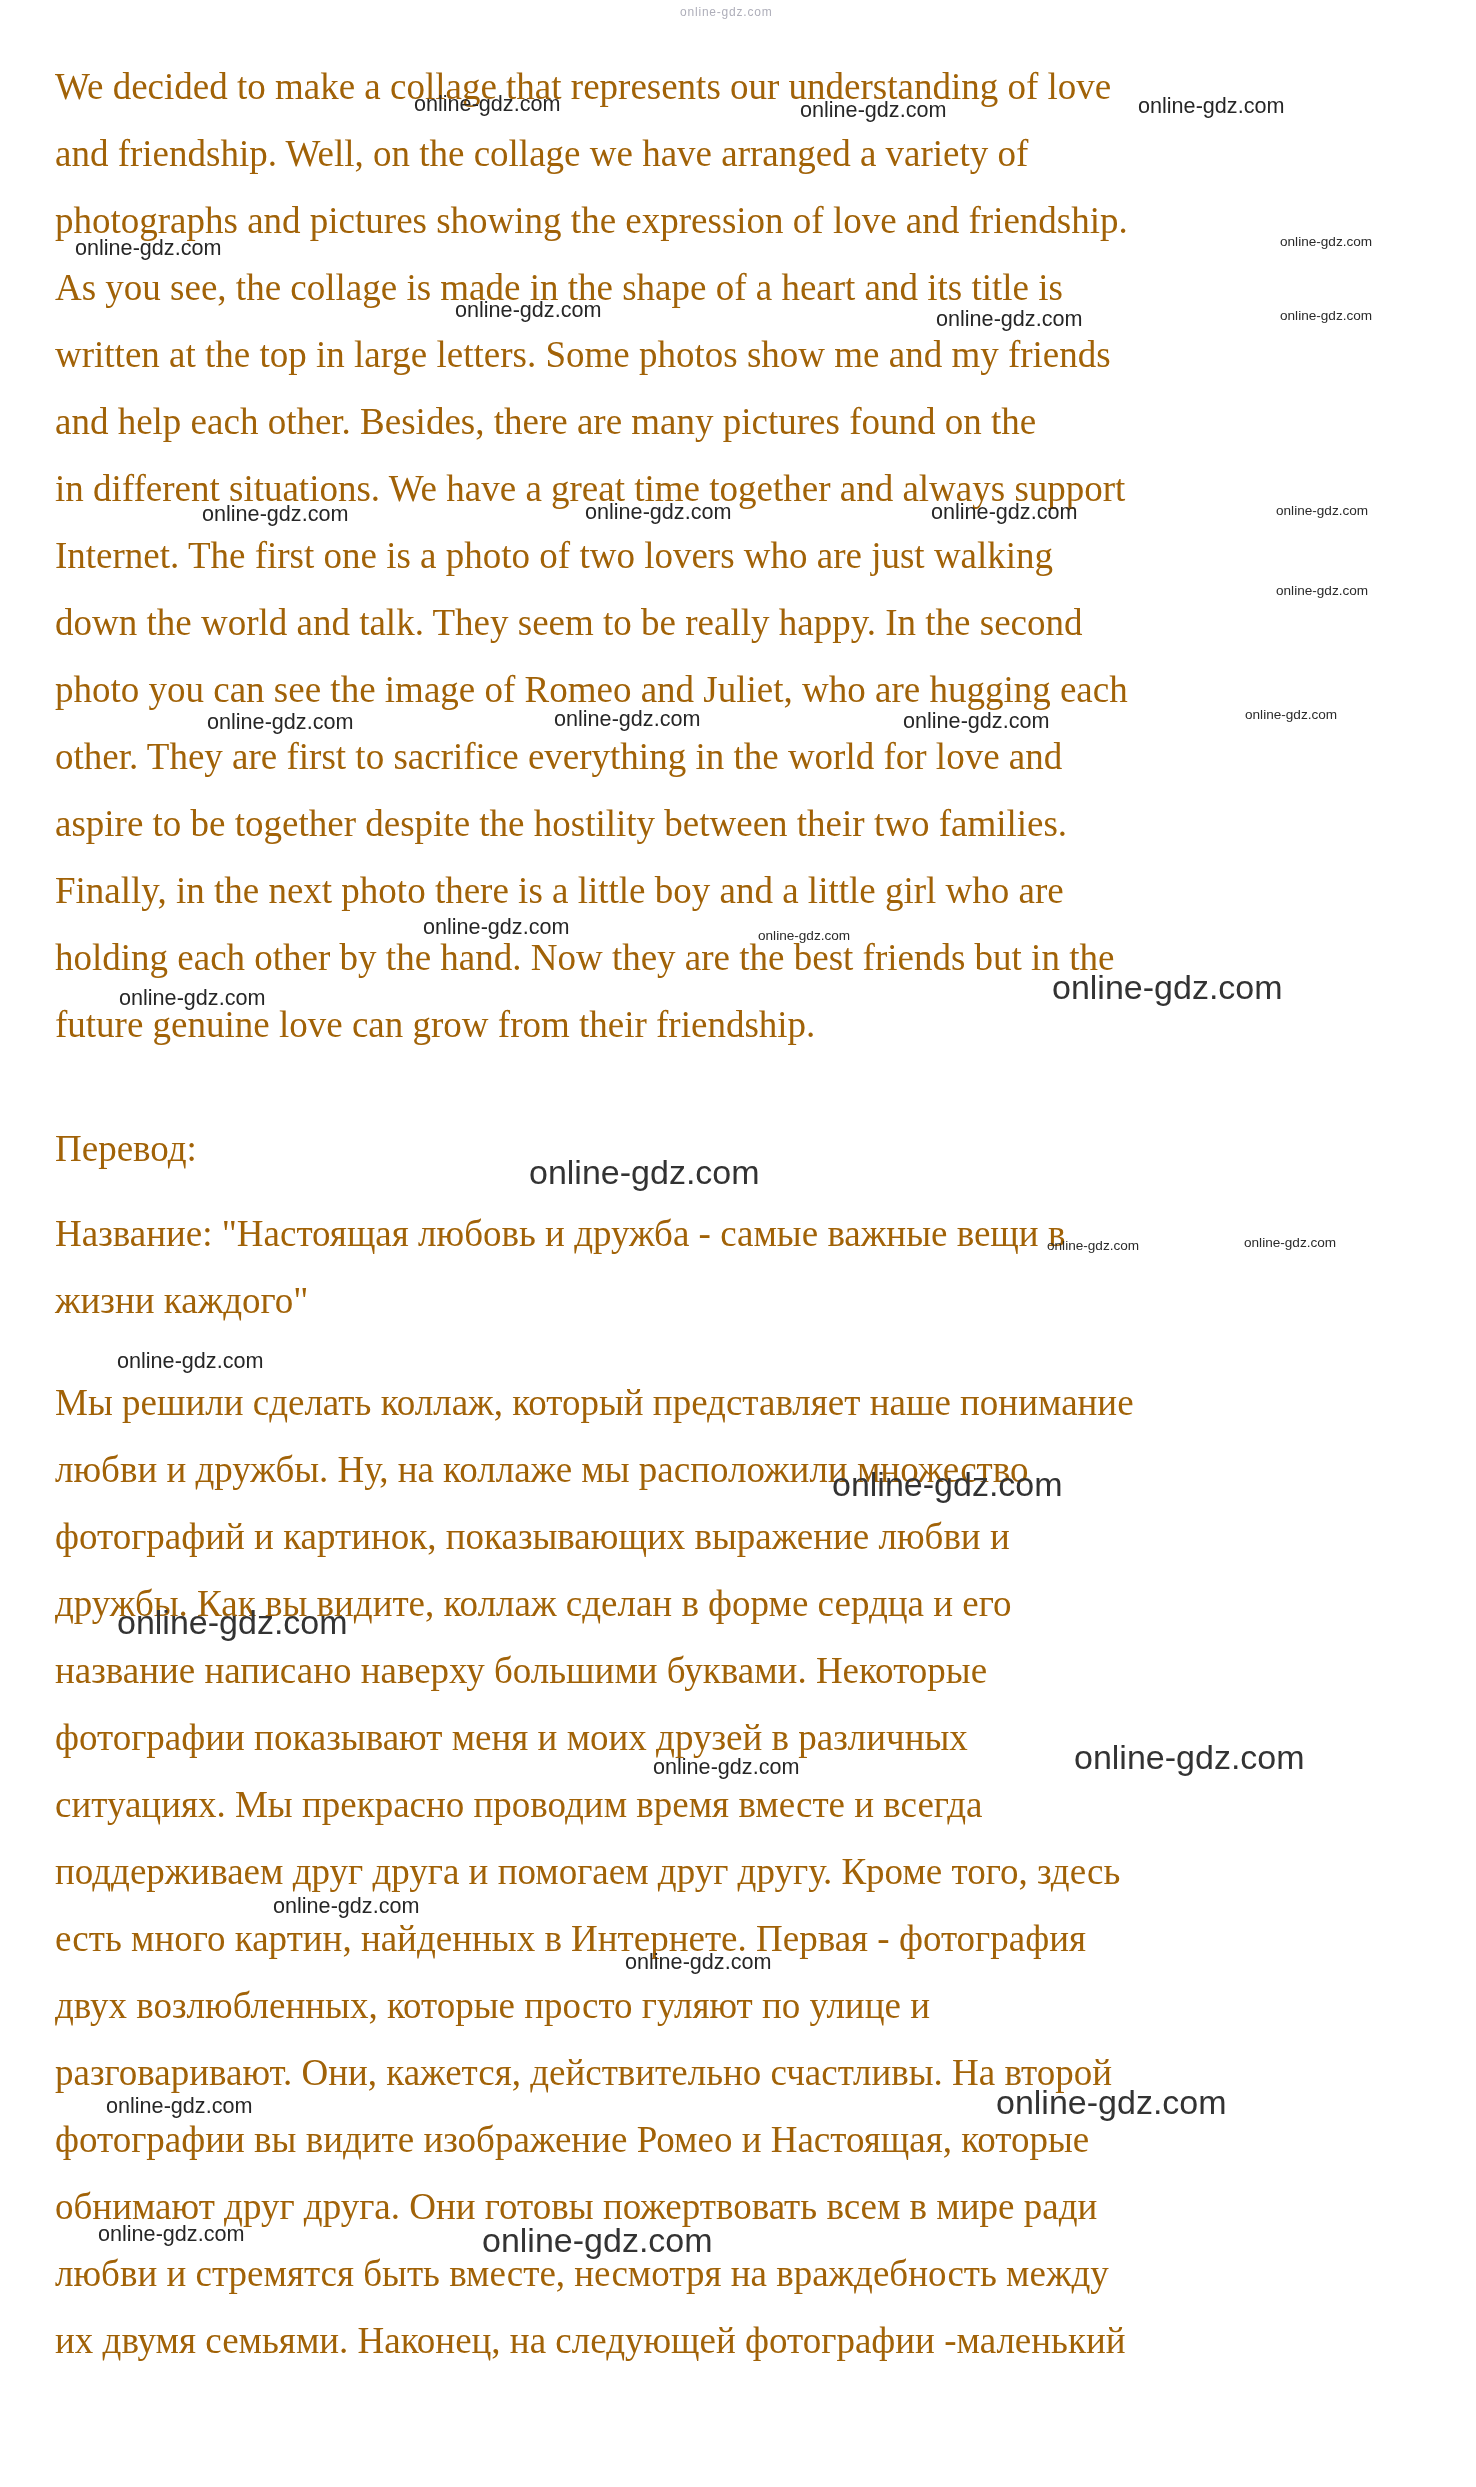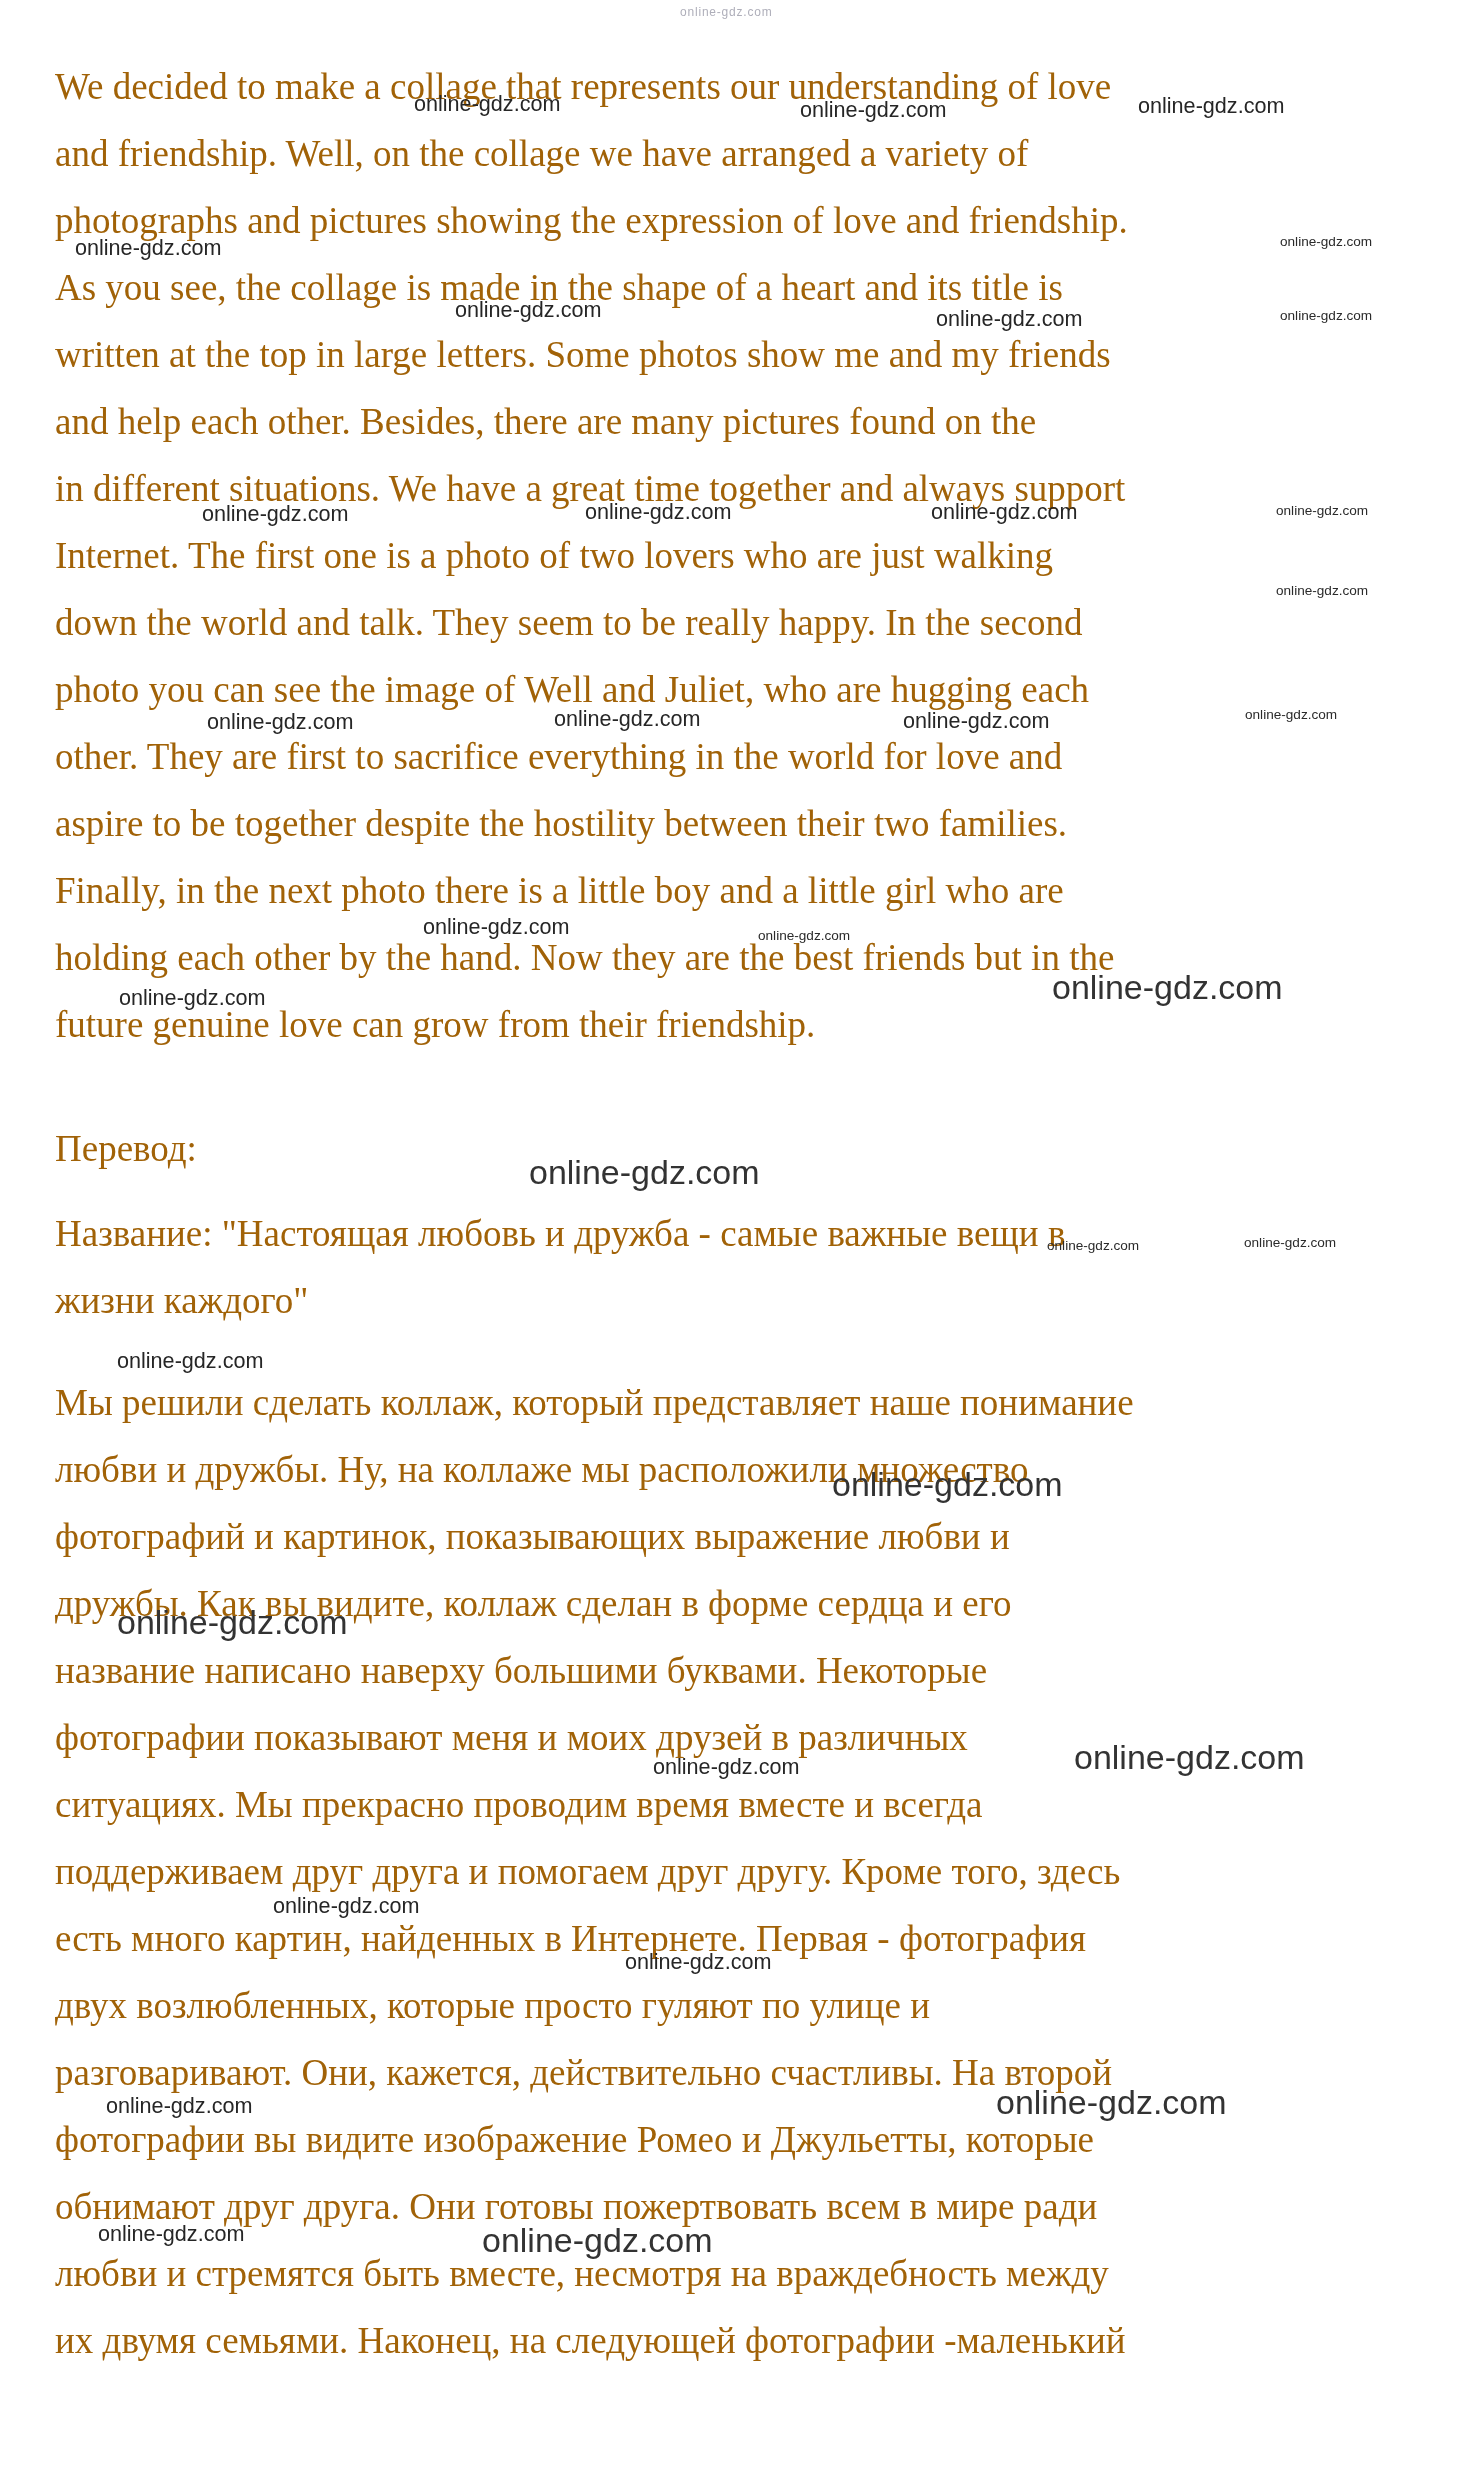--- a/index.html
+++ b/index.html
@@ -66,21 +66,21 @@
   <div class="text-block" style="top:53px">
     <div class="line">We decided to make a collage that represents our understanding of love</div>
     <div class="line">and friendship. Well, on the collage we have arranged a variety of</div>
     <div class="line">photographs and pictures showing the expression of love and friendship.</div>
     <div class="line">As you see, the collage is made in the shape of a heart and its title is</div>
     <div class="line">written at the top in large letters. Some photos show me and my friends</div>
     <div class="line">and help each other. Besides, there are many pictures found on the</div>
     <div class="line">in different situations. We have a great time together and always support</div>
     <div class="line">Internet. The first one is a photo of two lovers who are just walking</div>
     <div class="line">down the world and talk. They seem to be really happy. In the second</div>
-    <div class="line">photo you can see the image of Well and Juliet, who are hugging each</div>
+    <div class="line">photo you can see the image of Romeo and Juliet, who are hugging each</div>
     <div class="line">other. They are first to sacrifice everything in the world for love and</div>
     <div class="line">aspire to be together despite the hostility between their two families.</div>
     <div class="line">Finally, in the next photo there is a little boy and a little girl who are</div>
     <div class="line">holding each other by the hand. Now they are the best friends but in the</div>
     <div class="line">future genuine love can grow from their friendship.</div>
   </div>
 
   <div class="text-block" style="top:1115px">
     <div class="line">Перевод:</div>
   </div>
@@ -95,21 +95,21 @@
     <div class="line">любви и дружбы. Ну, на коллаже мы расположили множество</div>
     <div class="line">фотографий и картинок, показывающих выражение любви и</div>
     <div class="line">дружбы. Как вы видите, коллаж сделан в форме сердца и его</div>
     <div class="line">название написано наверху большими буквами. Некоторые</div>
     <div class="line">фотографии показывают меня и моих друзей в различных</div>
     <div class="line">ситуациях. Мы прекрасно проводим время вместе и всегда</div>
     <div class="line">поддерживаем друг друга и помогаем друг другу. Кроме того, здесь</div>
     <div class="line">есть много картин, найденных в Интернете. Первая - фотография</div>
     <div class="line">двух возлюбленных, которые просто гуляют по улице и</div>
     <div class="line">разговаривают. Они, кажется, действительно счастливы. На второй</div>
-    <div class="line">фотографии вы видите изображение Ромео и Джульетты, которые</div>
+    <div class="line">фотографии вы видите изображение Ромео и Настоящая, которые</div>
     <div class="line">обнимают друг друга. Они готовы пожертвовать всем в мире ради</div>
     <div class="line">любви и стремятся быть вместе, несмотря на враждебность между</div>
     <div class="line">их двумя семьями. Наконец, на следующей фотографии -маленький</div>
   </div>
 
   <span class="wm wm-xs" style="left:680px;top:6.4px">online-gdz.com</span>
 
   <span class="wm wm-m" style="left:414px;top:93px">online-gdz.com</span>
   <span class="wm wm-m" style="left:800px;top:99px">online-gdz.com</span>
   <span class="wm wm-m" style="left:1138px;top:95px">online-gdz.com</span>

